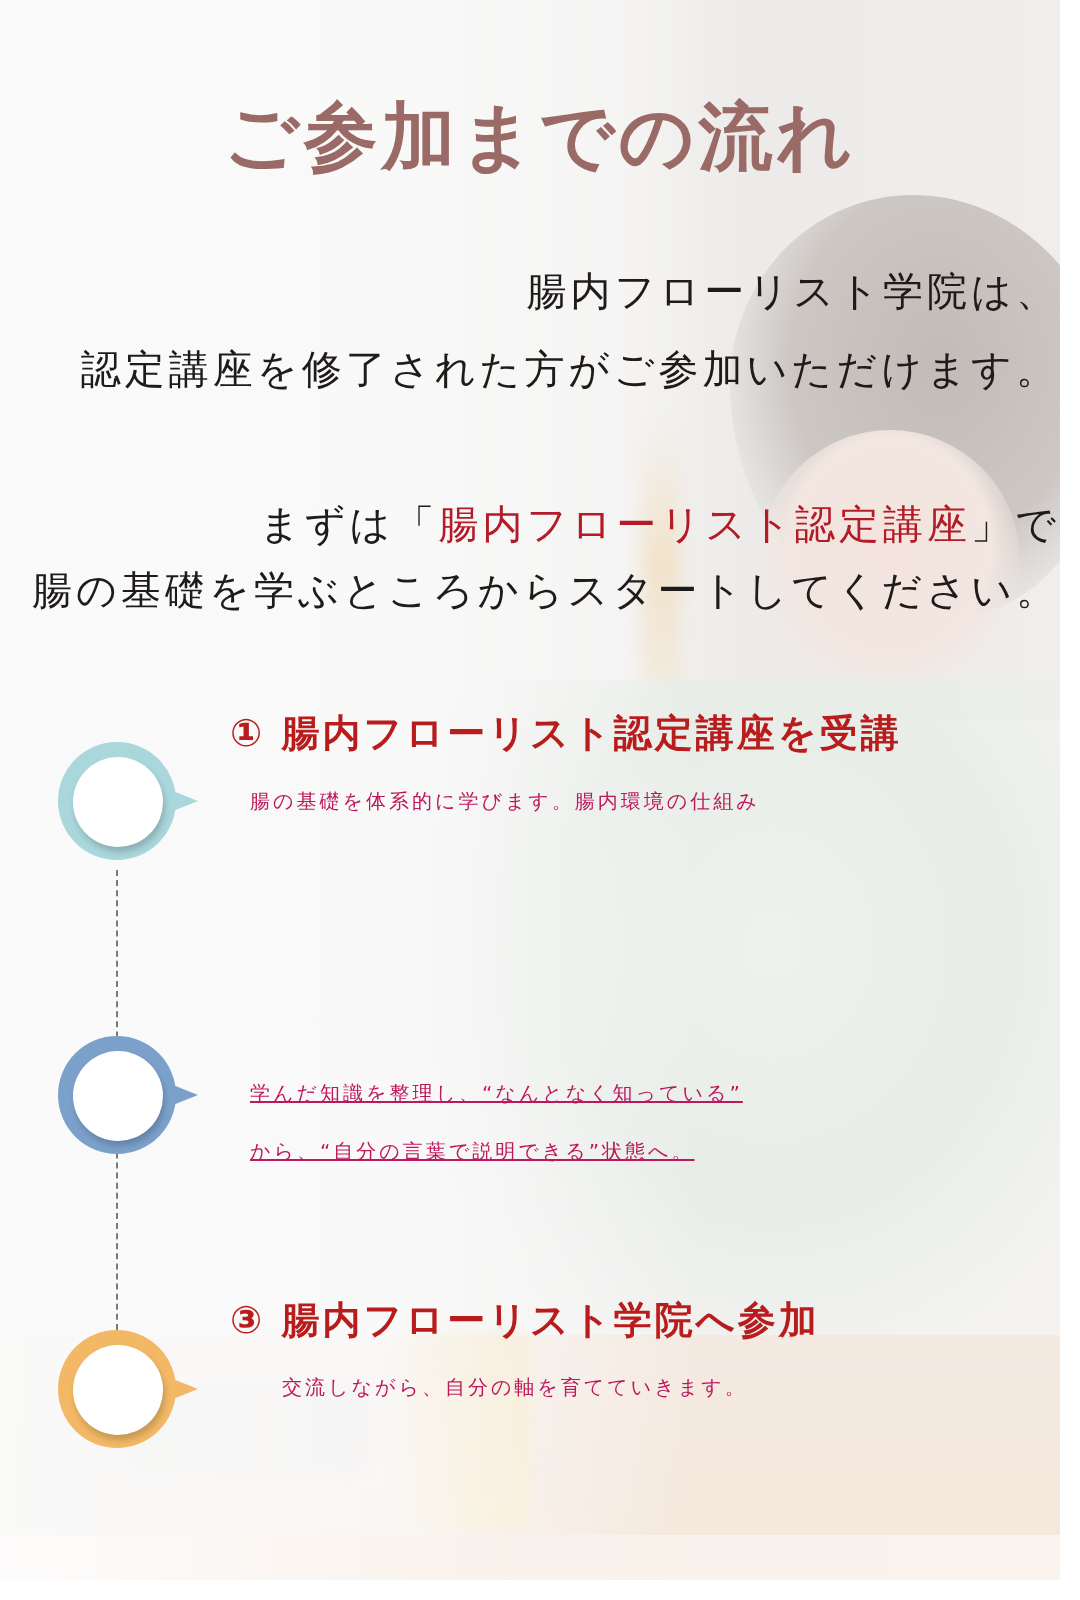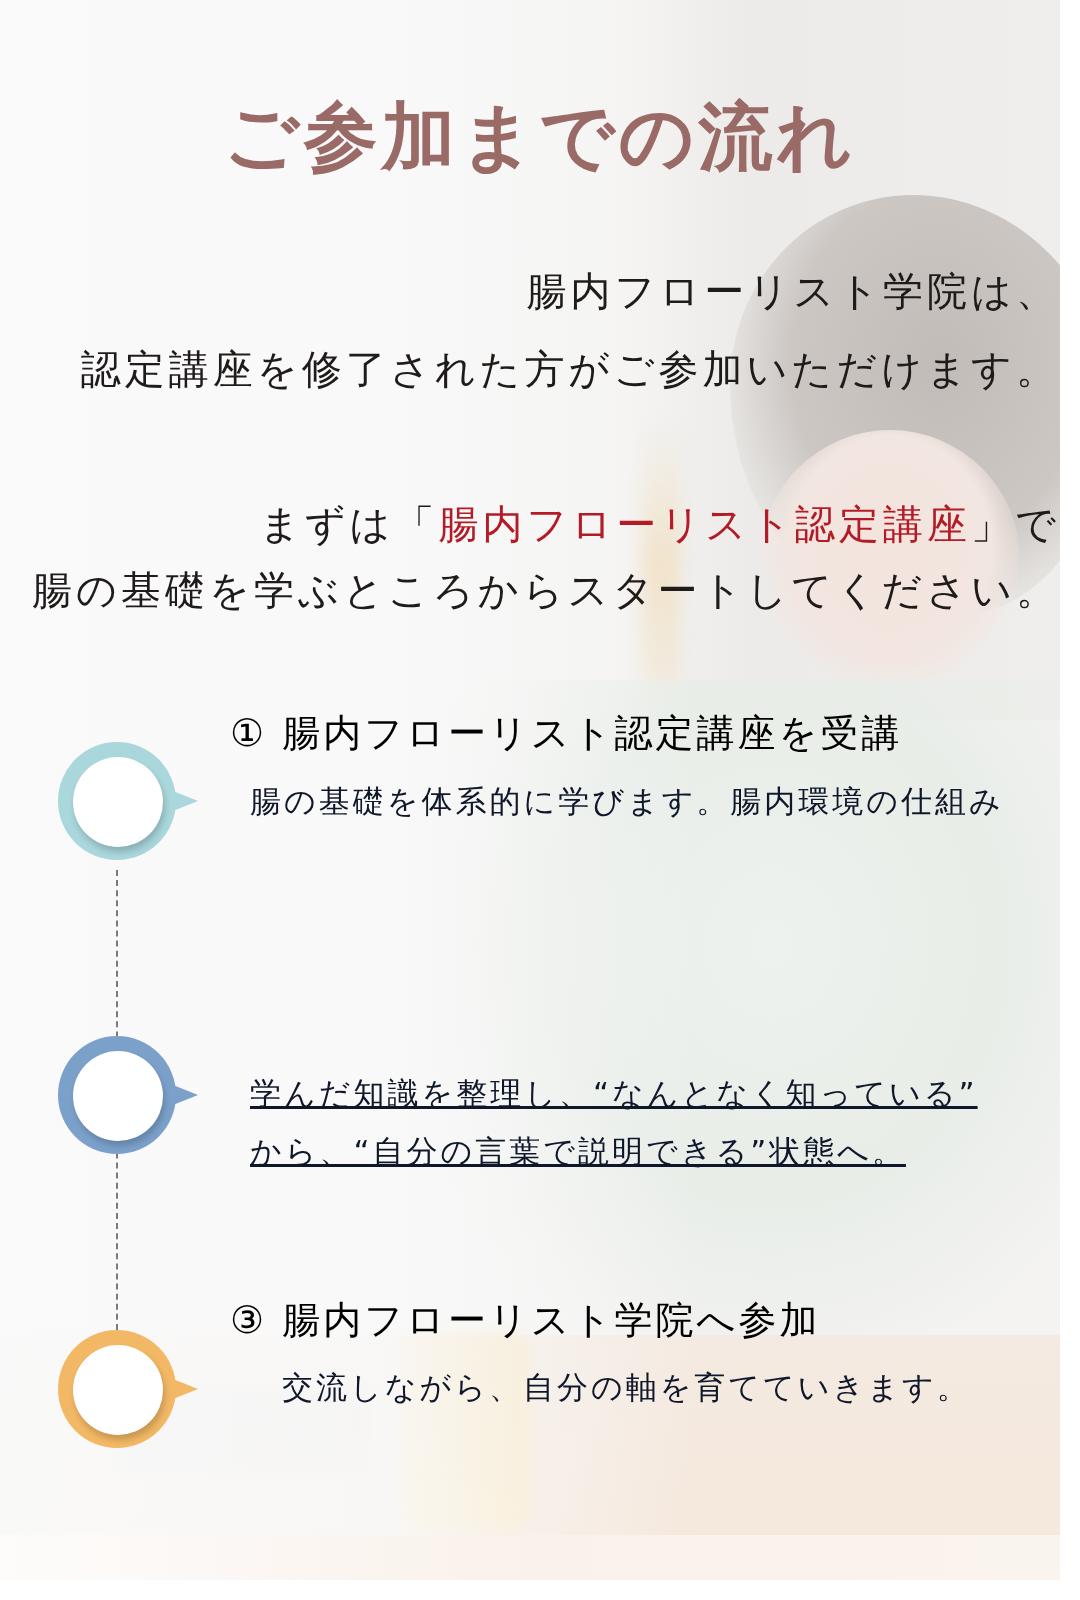--- a/index.html
+++ b/index.html
@@ -101,26 +101,26 @@
       position: absolute; left: 110px; top: 47px; width: 0; height: 0;
       border-top: 12px solid transparent; border-bottom: 12px solid transparent;
       border-left: 30px solid;
     }
     .step-marker .inner {
       position: absolute; left: 15px; top: 15px; width: 90px; height: 90px; border-radius: 50%;
       background: #ffffff; box-shadow: 2px 5px 6px rgba(0,0,0,0.18);
     }
 
     .step-title {
-      position: absolute; left: 230px; font-size: 38px; font-weight: normal; letter-spacing: 3px;
-      color: #000000;
+      position: absolute; left: 230px; font-size: 38px; font-weight: bold; letter-spacing: 3px;
+      color: #b91c1c;
     }
     .step-desc {
-      position: absolute; left: 250px; font-size: 31px; letter-spacing: 3px; line-height: 58px;
-      color: #0f172a; width: 760px;
+      position: absolute; left: 250px; font-size: 20px; letter-spacing: 3px; line-height: 58px;
+      color: #be185d; width: 760px;
     }
   </style>
 </head>
 <body>
 
 <div class="bg">
   <div class="window-blur"></div>
   <div class="orange-stripe"></div>
   <div class="hair"></div>
   <div class="face"></div>

